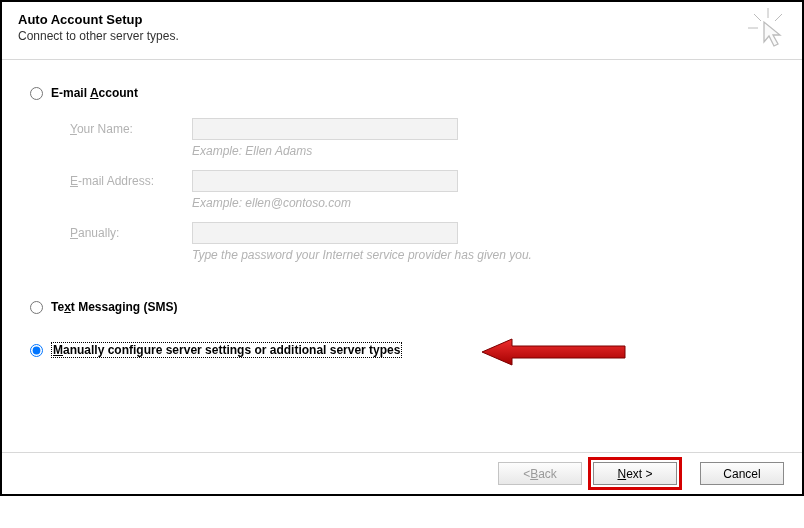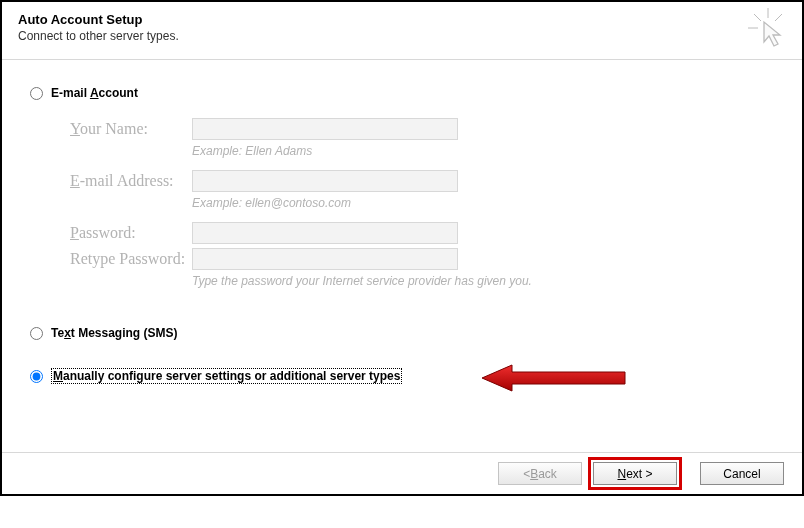--- a/index.html
+++ b/index.html
@@ -63,22 +63,21 @@
     margin: 18px 0 8px 40px;
   }
   .form-row {
     display: flex;
     align-items: center;
     margin-bottom: 4px;
   }
   .form-label {
     width: 122px;
     color: #b3b3b3;
-    font-size: 16px;
-    font-family: Liberation Serif, serif;
+    font-size: 12px;
   }
   .form-input {
     width: 266px;
     height: 22px;
     border: 1px solid #d8d8d8;
     background: #f3f3f3;
   }
   .form-hint {
     color: #b3b3b3;
     font-size: 12px;
@@ -185,26 +184,22 @@
       <div class="form-row">
         <div class="form-label">
           <span></span><span class="underline-key">E</span><span>-mail Address:</span>
         </div>
         <div class="form-input"></div>
       </div>
       <div class="form-hint">Example: ellen@contoso.com</div>
 
       <div class="form-row">
         <div class="form-label">
-          <span></span><span class="underline-key">P</span><span>assword:</span>
+          <span></span><span class="underline-key">P</span><span>anually:</span>
         </div>
-        <div class="form-input"></div>
-      </div>
-      <div class="form-row">
-        <div class="form-label">Retype Password:</div>
         <div class="form-input"></div>
       </div>
       <div class="form-hint last">Type the password your Internet service provider has given you.</div>
     </div>
 
     <div class="section-gap"></div>
 
     <div class="radio-row">
       <input type="radio" name="acct" style="">
       <span class="radio-label">

